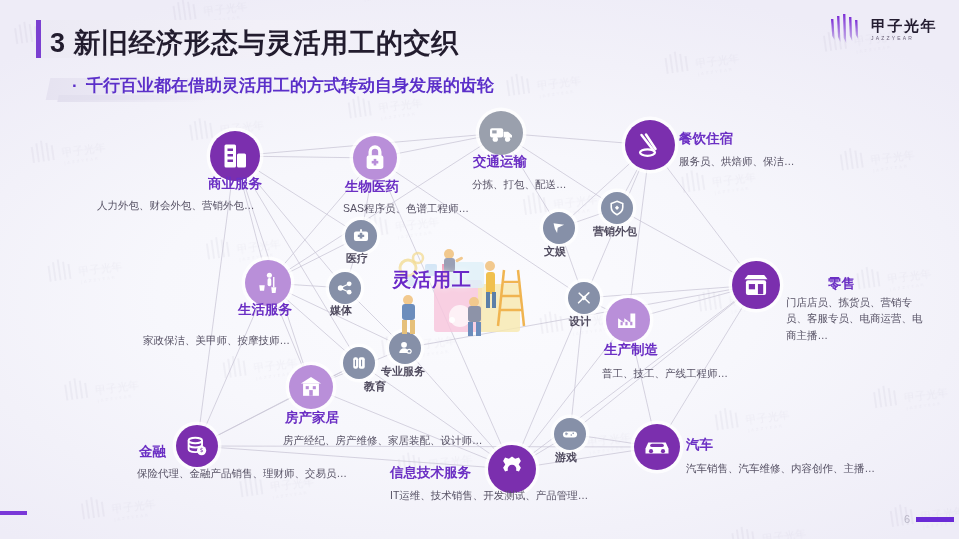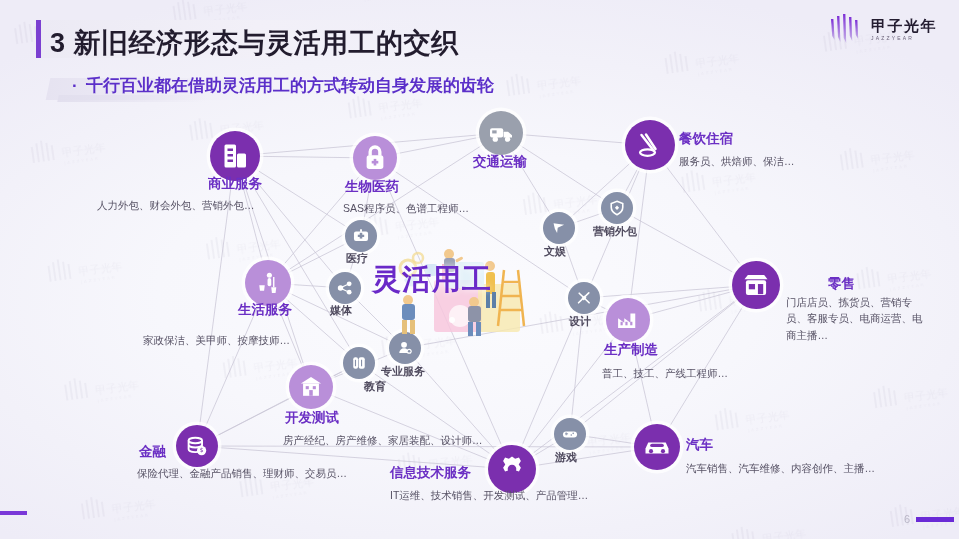--- a/index.html
+++ b/index.html
@@ -52,21 +52,21 @@
   .logo-cn{font-size:15px;font-weight:bold;color:#241d31;letter-spacing:1.5px;}
   .logo-en{font-size:5px;color:#6a6278;letter-spacing:2.2px;margin-top:3px;}
   
   #net{position:absolute;left:0;top:0;width:959px;height:539px;}
   .lbl{position:absolute;white-space:nowrap;}
   .lbl.major{font-size:13.5px;font-weight:bold;color:#6b2fc4;}
   .lbl.minor{font-size:11px;font-weight:bold;color:#4f4a5e;}
   .desc{position:absolute;font-size:10.5px;color:#575265;line-height:1.55;}
   .center-label{
     position:absolute;left:432px;top:280px;transform:translate(-50%,-50%);
-    font-size:29px;font-weight:bold;color:#6a29c8;letter-spacing:1px;
+    font-size:19px;font-weight:bold;color:#6a29c8;letter-spacing:1px;
     text-shadow:0 0 6px rgba(255,255,255,.85);white-space:nowrap;font-family:Liberation Serif, serif;
   }
   
   .pg-num{position:absolute;right:49px;bottom:14px;font-size:11px;color:#b9b6c6;}
   .pg-bar-r{position:absolute;right:5px;bottom:17px;width:38px;height:5px;background:#6a2ad6;}
   .pg-bar-l{position:absolute;left:0px;bottom:24px;width:27px;height:4px;background:#7a38d8;}
   .wm{position:absolute;opacity:.055;pointer-events:none;}
 </style>
 </head>
 <body>
@@ -471,31 +471,32 @@
   <div class="center-label">灵活用工</div>
 
   <div class="pg-num">6</div>
   <div class="pg-bar-r"></div>
   <div class="pg-bar-l"></div>
 <div class="lbl major" style="left: 208px; top: 175px;">商业服务</div>
     <div class="desc" style="left: 97px; top: 197px; width: 260px;">人力外包、财会外包、营销外包…</div>
     <div class="lbl major" style="left: 345px; top: 178px;">生物医药</div>
     <div class="desc" style="left: 343px; top: 200px; width: 240px;">SAS程序员、色谱工程师…</div>
     <div class="lbl major" style="left: 473px; top: 153px;">交通运输</div>
+    <div class="desc" style="left: 472px; top: 176px; width: 200px;">分拣、打包、配送…</div>
     <div class="lbl major" style="left: 679px; top: 130px;">餐饮住宿</div>
     <div class="desc" style="left: 679px; top: 153px; width: 220px;">服务员、烘焙师、保洁…</div>
     <div class="lbl major" style="left: 828px; top: 275px;">零售</div>
     <div class="desc" style="left: 786px; top: 294px; width: 140px;">门店店员、拣货员、营销专员、客服专员、电商运营、电商主播…</div>
     <div class="lbl major" style="left: 604px; top: 341px;">生产制造</div>
     <div class="desc" style="left: 602px; top: 365px; width: 220px;">普工、技工、产线工程师…</div>
     <div class="lbl major" style="left: 686px; top: 436px;">汽车</div>
     <div class="desc" style="left: 686px; top: 460px; width: 260px;">汽车销售、汽车维修、内容创作、主播…</div>
     <div class="lbl major" style="left: 390px; top: 464px;">信息技术服务</div>
     <div class="desc" style="left: 390px; top: 487px; width: 300px;">IT运维、技术销售、开发测试、产品管理…</div>
-    <div class="lbl major" style="left: 285px; top: 409px;">开发测试</div>
+    <div class="lbl major" style="left: 285px; top: 409px;">房产家居</div>
     <div class="desc" style="left: 283px; top: 432px; width: 300px;">房产经纪、房产维修、家居装配、设计师…</div>
     <div class="lbl major" style="left: 139px; top: 443px;">金融</div>
     <div class="desc" style="left: 137px; top: 465px; width: 210px;">保险代理、金融产品销售、理财师、交易员…</div>
     <div class="lbl major" style="left: 238px; top: 301px;">生活服务</div>
     <div class="desc" style="left: 143px; top: 332px; width: 260px;">家政保洁、美甲师、按摩技师…</div>
     <div class="lbl minor" style="left: 346px; top: 251px;">医疗</div>
     <div class="lbl minor" style="left: 330px; top: 303px;">媒体</div>
     <div class="lbl minor" style="left: 344px; top: 379px; padding-left: 20px;">教育</div>
     <div class="lbl minor" style="left: 381px; top: 364px;">专业服务</div>
     <div class="lbl minor" style="left: 544px; top: 244px;">文娱</div>

